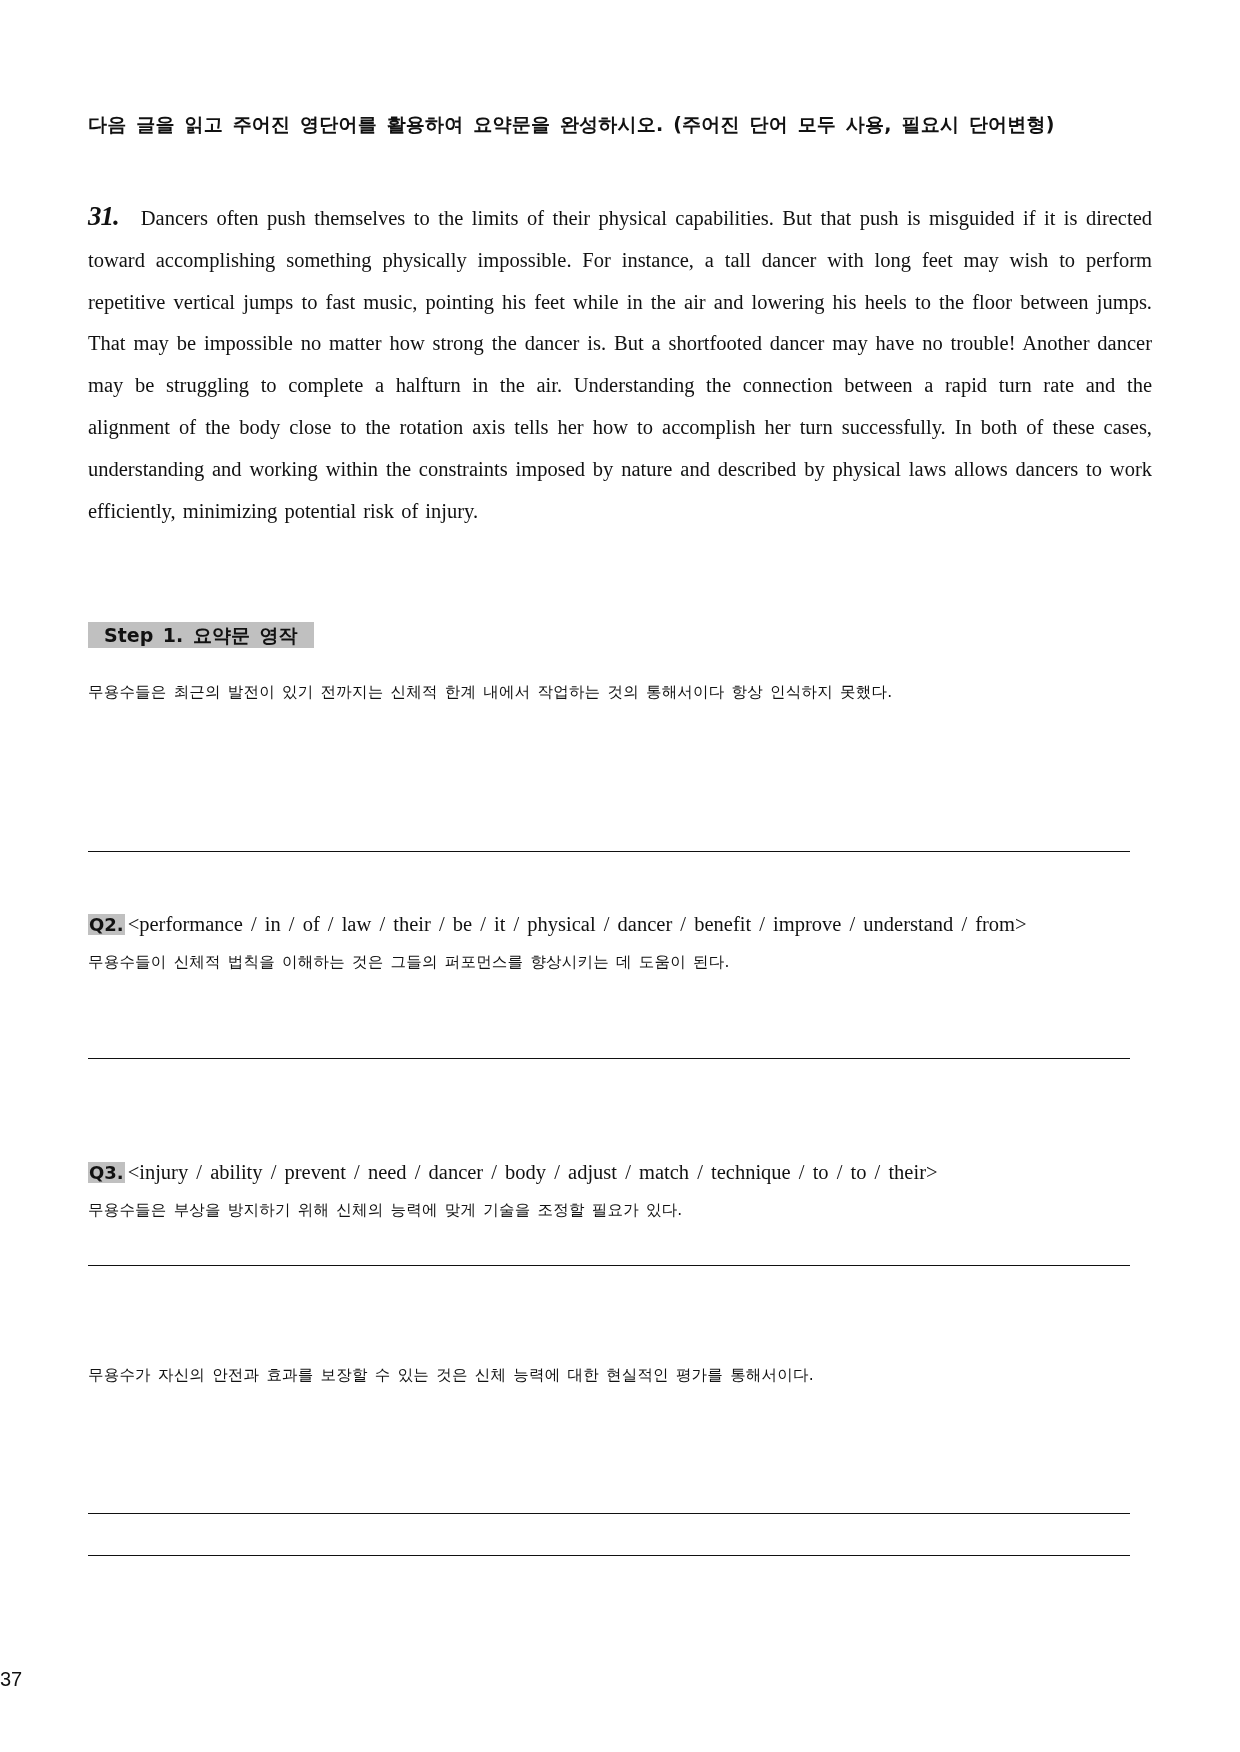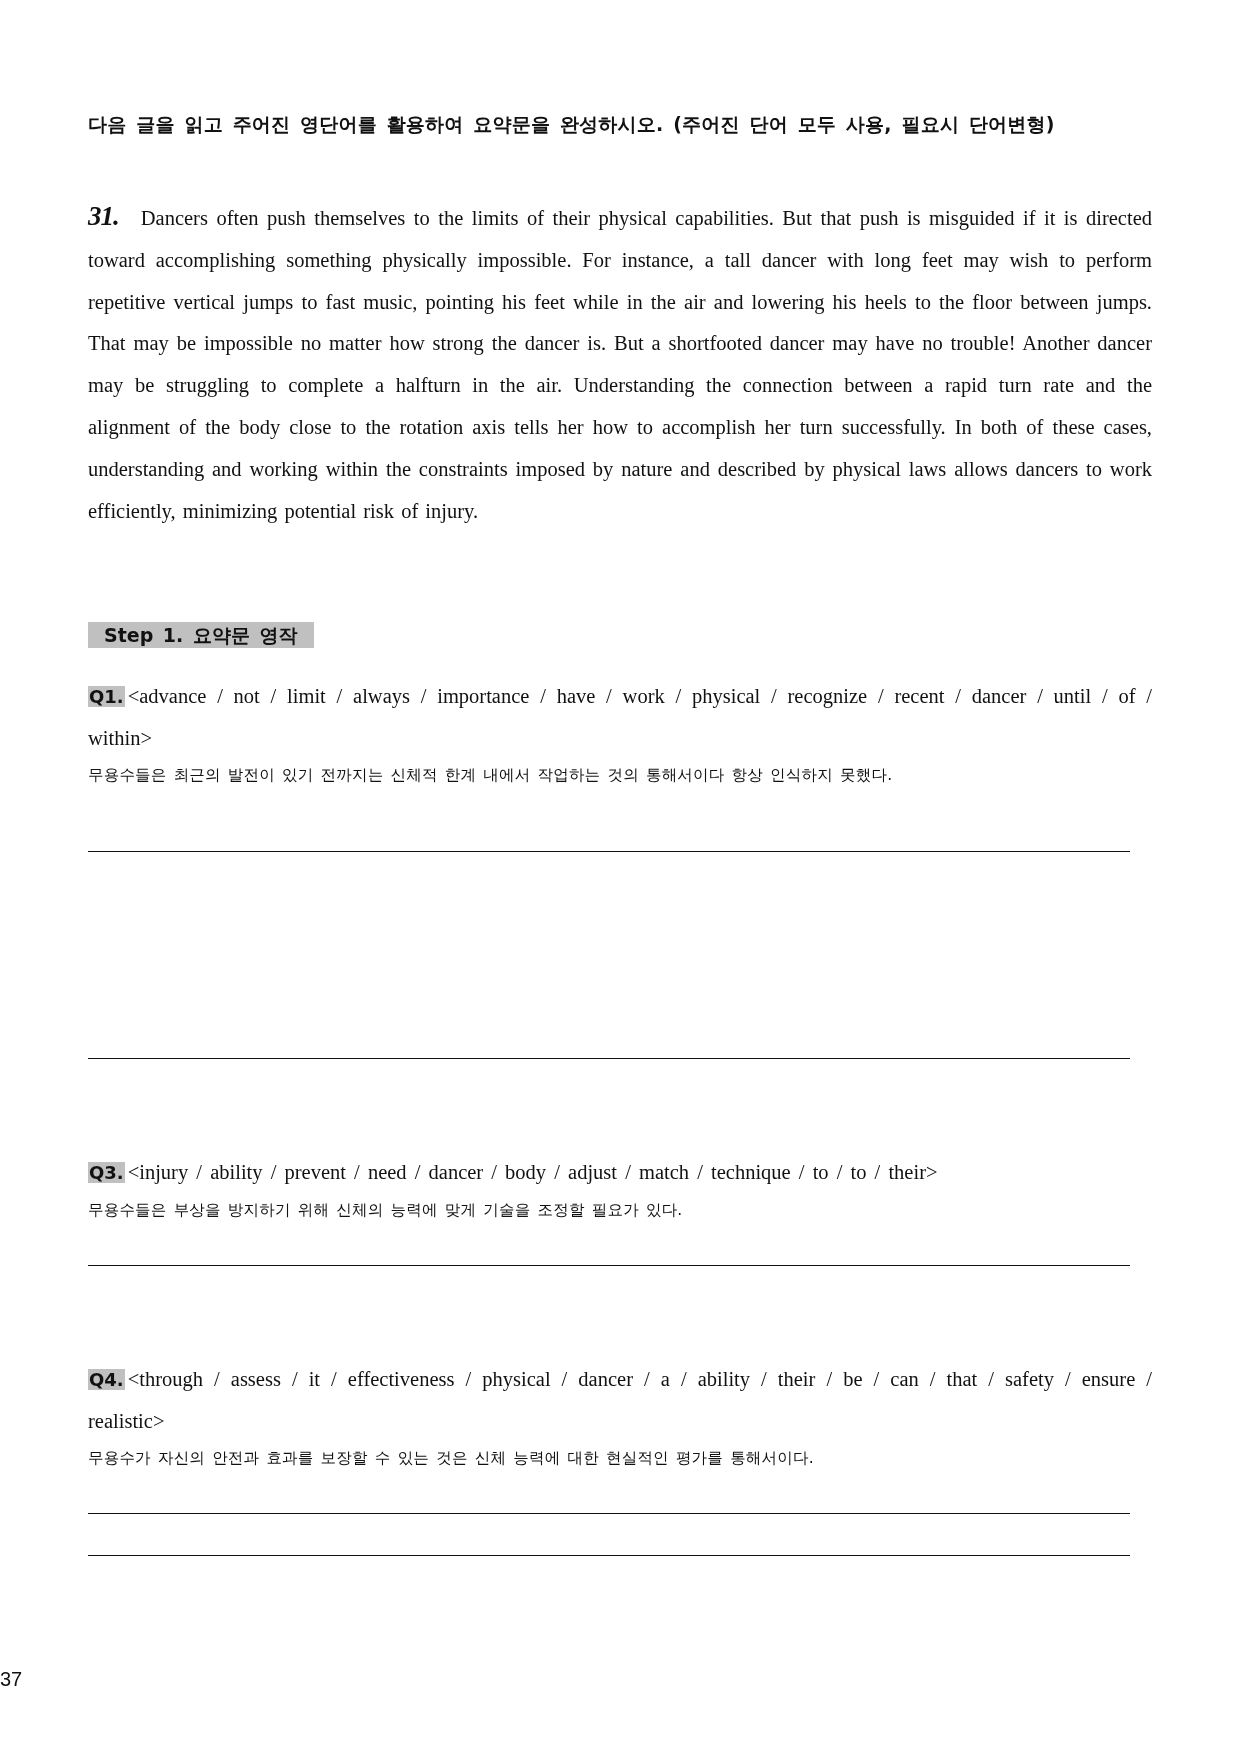--- a/index.html
+++ b/index.html
@@ -116,40 +116,40 @@
 
   <div class="instruction">다음 글을 읽고 주어진 영단어를 활용하여 요약문을 완성하시오. (주어진 단어 모두 사용, 필요시 단어변형)</div>
 
   <div class="passage">
     <span class="qnum">31.</span><span>Dancers often push themselves to the limits of their physical capabilities. But that push is misguided if it is directed toward accomplishing something physically impossible. For instance, a tall dancer with long feet may wish to perform repetitive vertical jumps to fast music, pointing his feet while in the air and lowering his heels to the floor between jumps. That may be impossible no matter how strong the dancer is. But a shortfooted dancer may have no trouble! Another dancer may be struggling to complete a halfturn in the air. Understanding the connection between a rapid turn rate and the alignment of the body close to the rotation axis tells her how to accomplish her turn successfully. In both of these cases, understanding and working within the  constraints imposed by nature and described by physical laws allows dancers to work efficiently, minimizing potential risk of injury.</span>
   </div>
 
   <div class="step-title">Step 1. 요약문 영작</div>
 
   <div class="question" style="top:676px;">
-    <div class="q-words">
-      <span class="q-label">Q1.</span><span>&lt;advance / not / limit / always / importance / have / work / physical / recognize / recent / dancer / until / of / within&gt;</span>
-    </div>
     <div class="q-korean">무용수들은 최근의 발전이 있기 전까지는 신체적 한계 내에서 작업하는 것의 통해서이다 항상 인식하지 못했다.</div>
   </div>
   <div class="answer-line" style="top:851px;"></div>
 
+  <div class="question" style="top:904px;">
+    <div class="q-words">
+      <span class="q-label">Q2.</span><span>&lt;performance / in / of / law / their / be / it / physical / dancer / benefit / improve / understand / from&gt;</span>
+    </div>
+    <div class="q-korean">무용수들이 신체적 법칙을 이해하는 것은 그들의 퍼포먼스를 향상시키는 데 도움이 된다.</div>
+  </div>
   <div class="answer-line" style="top:1058px;"></div>
 
   <div class="question" style="top:1152px;">
     <div class="q-words">
       <span class="q-label">Q3.</span><span>&lt;injury / ability / prevent / need / dancer / body / adjust / match / technique / to / to / their&gt;</span>
     </div>
     <div class="q-korean">무용수들은 부상을 방지하기 위해 신체의 능력에 맞게 기술을 조정할 필요가 있다.</div>
   </div>
   <div class="answer-line" style="top:1265px;"></div>
 
   <div class="question" style="top:1359px;">
-    <div class="q-words">
-      <span class="q-label">Q4.</span><span>&lt;through / assess / it / effectiveness / physical / dancer / a / ability / their / be / can / that / safety / ensure / realistic&gt;</span>
-    </div>
     <div class="q-korean">무용수가 자신의 안전과 효과를 보장할 수 있는 것은 신체 능력에 대한 현실적인 평가를 통해서이다.</div>
   </div>
   <div class="answer-line" style="top:1513px;"></div>
   <div class="answer-line" style="top:1555px;"></div>
 
   <div class="page-number">37</div>
 </div>
 
 </body></html>

